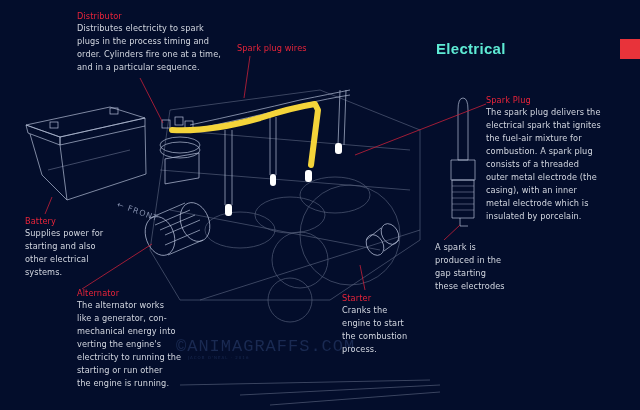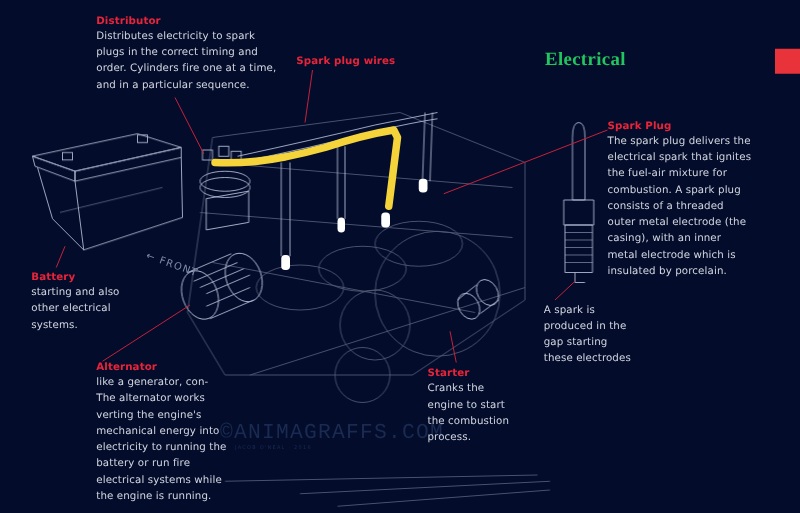--- a/index.html
+++ b/index.html
@@ -1,21 +1,21 @@
 <!DOCTYPE html>
 <html><head>
 <meta charset="utf-8">
 <style>
   html,body{margin:0;padding:0;}
   body{width:640px;height:410px;overflow:hidden;background:#030d2b;position:relative;font-family:"DejaVu Sans",sans-serif;}
   .stage{position:absolute;left:0;top:0;width:640px;height:410px;background:#030d2b;}
   svg.art{position:absolute;left:0;top:0;}
   .label{position:absolute;color:#d3d7e0;font-size:8.2px;line-height:13px;letter-spacing:0.1px;}
-  .label .ttl{display:block;color:#e8243a;font-weight:bold;font-size:8.2px;line-height:12px;}
-  .title{position:absolute;left:436px;top:40px;color:#22c55e;font-family:Liberation Serif, serif;font-weight:bold;font-size:15px;letter-spacing:0.3px;}
+  .label .ttl{display:block;color:#e8243a;font-weight:normal;font-size:8.2px;line-height:12px;}
+  .title{position:absolute;left:436px;top:40px;color:#5eead4;font-family:Liberation Sans, sans-serif;font-weight:bold;font-size:15px;letter-spacing:0.3px;}
   .tab{position:absolute;left:620px;top:39px;width:20px;height:20px;background:#e8333a;cursor:pointer;}
   .wm{position:absolute;left:176px;top:337px;color:#1a2a52;font-size:17px;letter-spacing:1px;font-family:Liberation Mono, monospace;}
   .wm-sub{position:absolute;left:188px;top:355px;color:#1a2a52;font-size:4px;letter-spacing:1px;}
   .front{position:absolute;left:116px;top:207px;color:#7f8aa8;font-size:8px;transform:rotate(20deg);letter-spacing:1px;}
 </style>
 </head>
 <body>
 
 <div class="stage">
 
@@ -122,21 +122,21 @@
   <div class="front">← FRONT</div>
   <div class="wm">©ANIMAGRAFFS.COM</div>
   <div class="wm-sub">JACOB O'NEAL · 2016</div>
 
   <div class="title">Electrical</div>
   <div class="tab"></div>
 
   <div class="label" style="left:77px;top:10px;width:190px;">
     <span class="ttl">Distributor</span>
     <div>Distributes electricity to spark</div>
-    <div>plugs in the correct timing and</div>
+    <div>plugs in the process timing and</div>
     <div>order. Cylinders fire one at a time,</div>
     <div>and in a particular sequence.</div>
   </div>
 
   <div class="label" style="left:237px;top:42px;">
     <span class="ttl">Spark plug wires</span>
   </div>
 
   <div class="label" style="left:486px;top:94px;width:150px;">
     <span class="ttl">Spark Plug</span>
@@ -153,34 +153,34 @@
 
   <div class="label" style="left:435px;top:241px;width:100px;">
     <div>A spark is</div>
     <div>produced in the</div>
     <div>gap starting</div>
     <div>these electrodes</div>
   </div>
 
   <div class="label" style="left:25px;top:215px;width:100px;">
     <span class="ttl">Battery</span>
+    <div>Supplies power for</div>
     <div>starting and also</div>
     <div>other electrical</div>
     <div>systems.</div>
   </div>
 
   <div class="label" style="left:77px;top:287px;width:115px;">
     <span class="ttl">Alternator</span>
+    <div>The alternator works</div>
     <div>like a generator, con-</div>
-    <div>The alternator works</div>
+    <div>mechanical energy into</div>
     <div>verting the engine's</div>
-    <div>mechanical energy into</div>
     <div>electricity to running the</div>
-    <div>battery or run fire</div>
-    <div>electrical systems while</div>
+    <div>starting or run other</div>
     <div>the engine is running.</div>
   </div>
 
   <div class="label" style="left:342px;top:292px;width:90px;">
     <span class="ttl">Starter</span>
     <div>Cranks the</div>
     <div>engine to start</div>
     <div>the combustion</div>
     <div>process.</div>
   </div>

